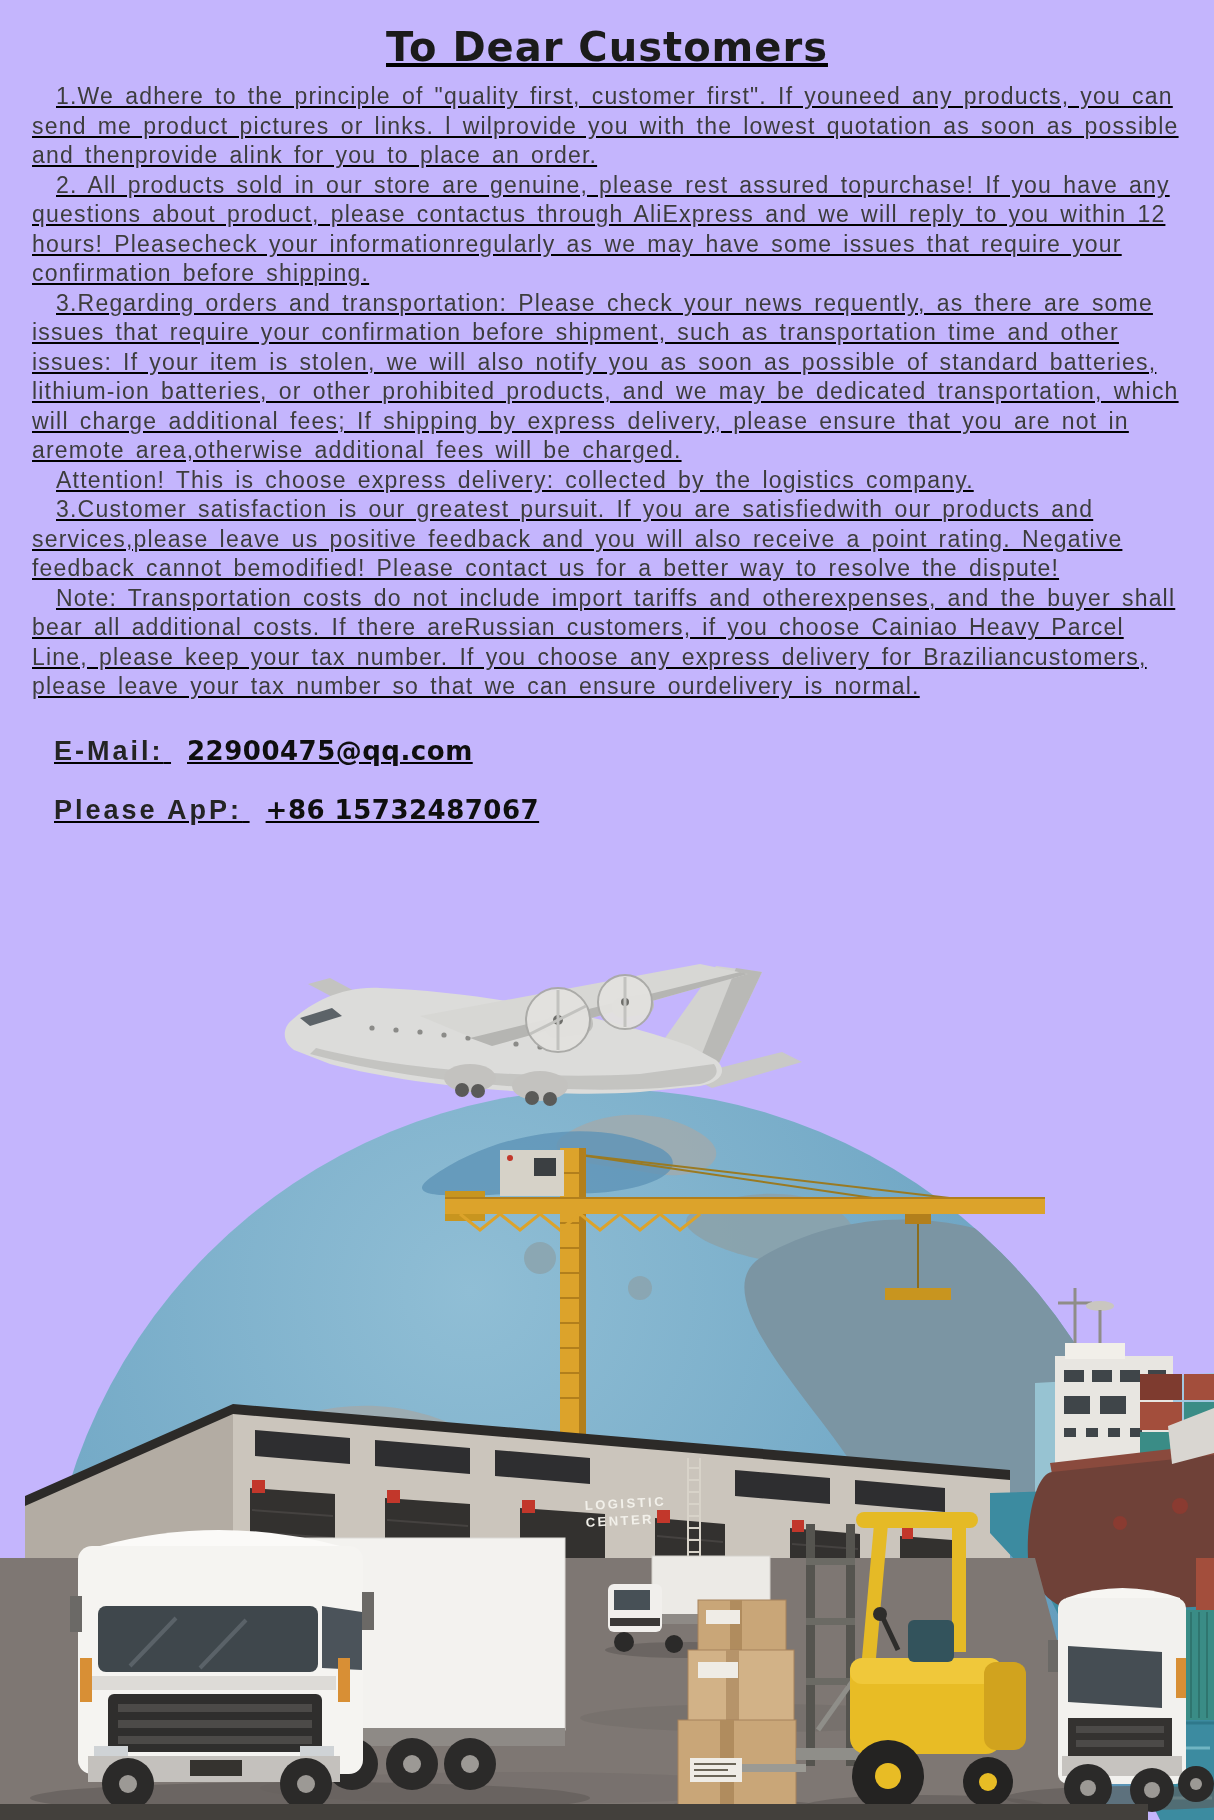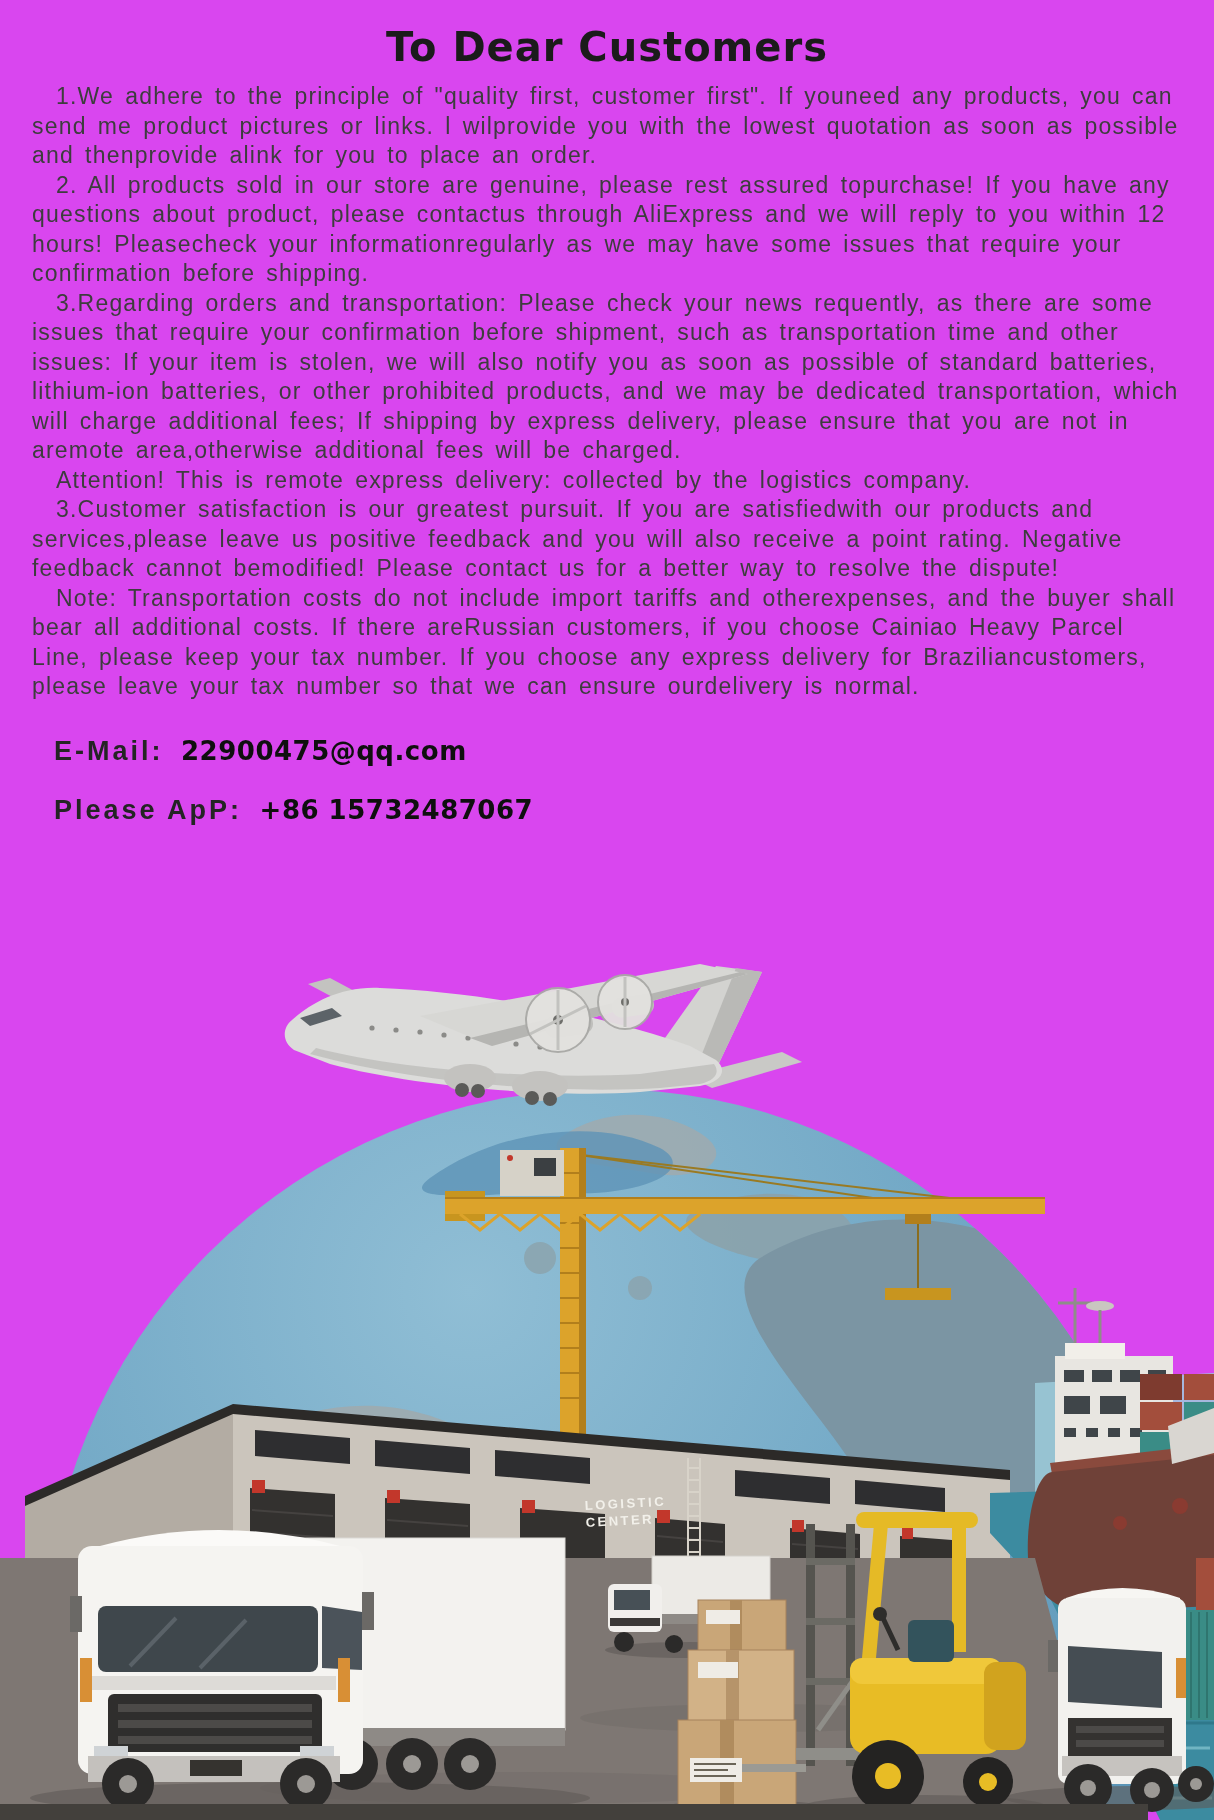--- a/index.html
+++ b/index.html
@@ -1,35 +1,35 @@
 <!DOCTYPE html>
 <html><head>
 <meta charset="utf-8">
 <style>
   html,body { margin:0; padding:0; background:#ffffff; }
   .page {
     position:relative; width:1214px; height:1820px; overflow:hidden;
-    background:#d946ef; font-family:"Liberation Sans", sans-serif;
+    background:#c4b5fd; font-family:"Liberation Sans", sans-serif;text-decoration:underline;
   }
   .content { position:relative; z-index:2; }
   .title {
     text-align:center; padding-top:24px; font-size:40px; font-weight:bold;
     letter-spacing:1px; color:#1b1b1b; font-family:"DejaVu Sans", sans-serif;
   }
   .body-text { margin:12px 28px 8px 32px; }
   .body-text p {
     margin:0; font-size:23px; line-height:29.5px; letter-spacing:1.2px;
     word-spacing:3.5px; color:#3d3d3d; text-indent:24px;
   }
   .contacts { margin-left:54px; margin-top:34px; }
   .contact-row { margin-bottom:28px; font-size:27px; white-space:nowrap; }
   .contact-label { font-weight:bold; letter-spacing:3px; color:#242424; }
   .contact-value {
     font-weight:bold; letter-spacing:0.5px; color:#0f0f0f;
-    font-family:"DejaVu Sans", sans-serif; font-size:26px; margin-left:10px;
+    font-family:"DejaVu Sans", sans-serif; font-size:26px; margin-left:16px;
   }
   .illustration {
     position:absolute; left:0; top:958px; width:1214px; height:862px;
     z-index:1; pointer-events:none;
   }
   .sign-text {
     font-family:"Liberation Sans", sans-serif; font-weight:bold;
     font-size:13px; letter-spacing:2.5px; fill:#f2f0ea;
   }
 </style>
@@ -37,21 +37,21 @@
 <body>
 
 <div class="page">
   <div class="content">
     <div class="title">To Dear Customers</div>
 
     <div class="body-text">
       <p>1.We adhere to the principle of "quality first, customer first". If youneed any products, you can send me product pictures or links. l wilprovide you with the lowest quotation as soon as possible and thenprovide alink for you to place an order.</p>
       <p>2. All products sold in our store are genuine, please rest assured topurchase! If you have any questions about product, please contactus through AliExpress and we will reply to you within 12 hours! Pleasecheck your informationregularly as we may have some issues that require your confirmation before shipping.</p>
       <p>3.Regarding orders and transportation: Please check your news requently, as there are some issues that require your confirmation before shipment, such as transportation time and other issues: If your item is stolen, we will also notify you as soon as possible of standard batteries, lithium-ion batteries, or other prohibited products, and we may be dedicated transportation, which will charge additional fees;  If shipping by express delivery, please ensure that you are not in aremote area,otherwise additional fees will be charged.</p>
-      <p>Attention! This is remote express delivery: collected by the logistics company.</p>
+      <p>Attention! This is choose express delivery: collected by the logistics company.</p>
       <p>3.Customer satisfaction is our greatest pursuit. If you are satisfiedwith our products and services,please leave us positive feedback and you will also receive a point rating. Negative feedback cannot bemodified! Please contact us for a better way to resolve the dispute!</p>
       <p>Note: Transportation costs do not include import tariffs and otherexpenses, and the buyer shall bear all additional costs. If there areRussian customers, if you choose Cainiao Heavy Parcel Line, please keep your tax number. If you choose any express delivery for Braziliancustomers, please leave your tax number so that we can ensure ourdelivery is normal.</p>
     </div>
 
     <div class="contacts">
       <div class="contact-row">
         <span class="contact-label">E-Mail:</span>
         <span class="contact-value">22900475@qq.com</span>
       </div>
       <div class="contact-row">

